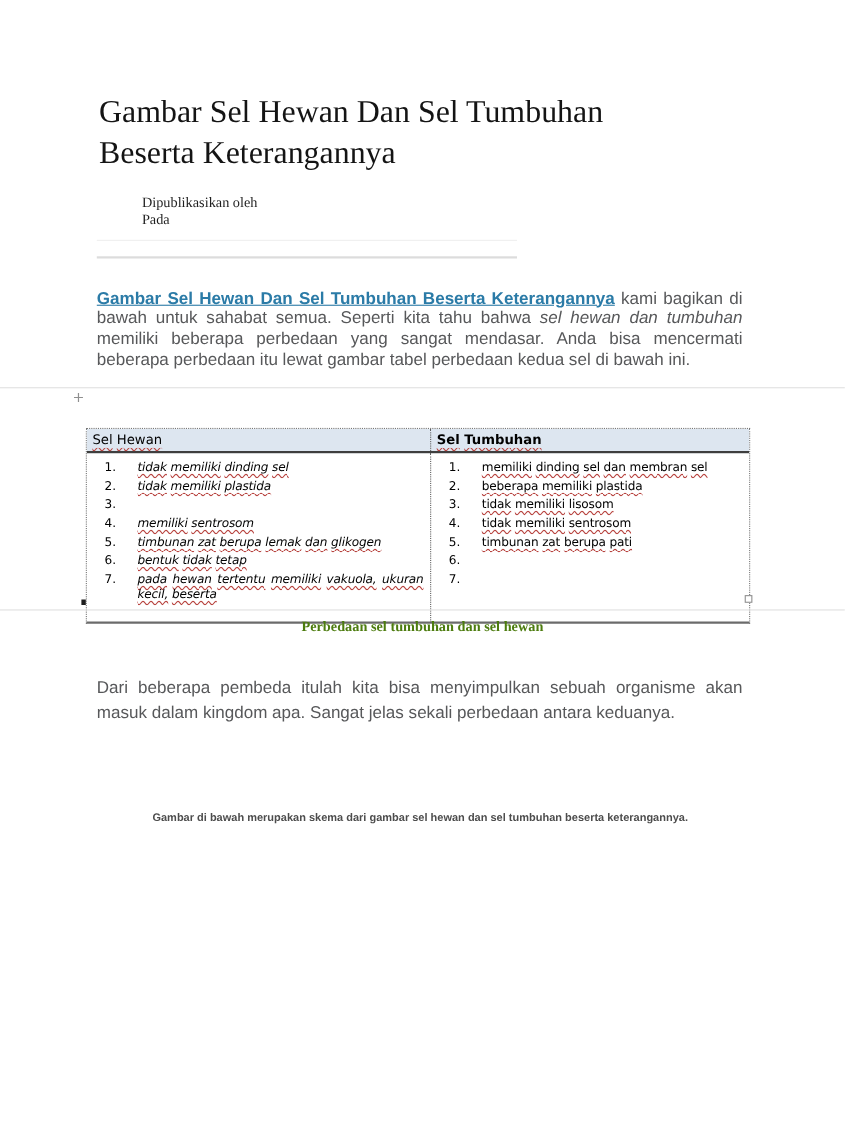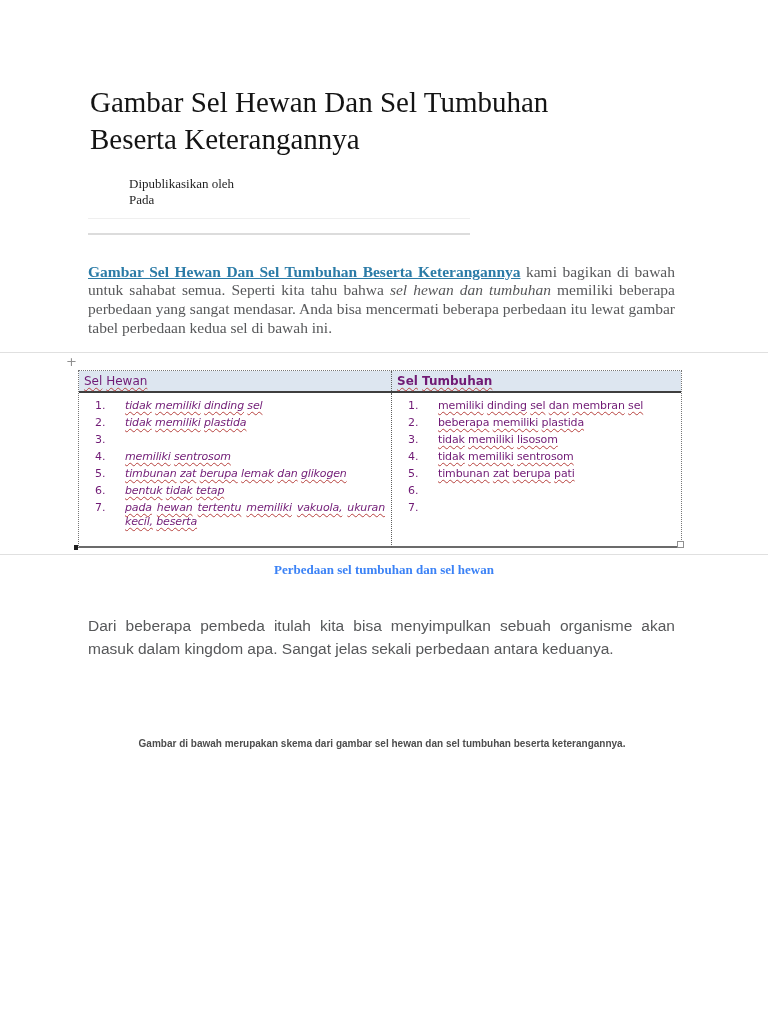--- a/index.html
+++ b/index.html
@@ -23,36 +23,36 @@
   }
 
   
   .rule1{left:88px;top:218px;width:382px;height:1px;background:#efefef;}
   .rule2{left:88px;top:233px;width:382px;height:2px;background:#dcdcdc;}
 
   
   .para{
     color:#57585a;font-size:15.5px;text-align:justify;
   }
-  .para1{left:88px;top:247px;width:587px;line-height:18.8px;font-family:Liberation Serif, serif;}
+  .para1{left:88px;top:247px;width:587px;line-height:18.8px;}
   .intro-link{
     color:#2b7ba7;font-weight:700;text-decoration:underline;cursor:pointer;
   }
   .ital{font-style:italic;}
 
   
   .fig-line{left:0;width:768px;height:1px;background:#e0e0e0;}
   .fig-line.top{top:352px;}
   .fig-line.bottom{top:554px;}
 
   
   .celltable{
-    left:78px;top:370px;width:604px;height:178px;box-sizing:border-box;
+    left:78px;top:389px;width:604px;height:178px;box-sizing:border-box;
     border:1px dotted #767676;border-bottom:2px solid #6b6b6b;
-    font-family:"DejaVu Sans",sans-serif;color:#701a75;background:#fff;
+    font-family:"DejaVu Sans",sans-serif;color:#000000;background:#fff;
   }
   .thead{
     display:flex;height:22px;background:#dde6f0;
     border-bottom:2px solid #3e3e3e;box-sizing:border-box;
   }
   .thcell{box-sizing:border-box;font-size:12px;padding:3px 4px 0 5px;white-space:nowrap;}
   .thcell.left{width:313px;border-right:1px dotted #5f5f5f;}
   .thcell.right{flex:1;}
   .tbody{display:flex;height:154px;box-sizing:border-box;}
   .tcol{box-sizing:border-box;font-size:11px;}
@@ -70,21 +70,21 @@
 
   
   .h-cross{left:66px;top:355px;color:#8f8f8f;font-size:13px;line-height:13px;font-family:"DejaVu Sans",sans-serif;}
   .h-blacksq{left:74px;top:545px;width:4px;height:5px;background:#1d1d1d;}
   .h-whitesq{left:677px;top:541px;width:7px;height:7px;background:#fff;border:1px solid #8f8f8f;box-sizing:border-box;}
 
   
   .caption{
     left:0;top:562px;width:768px;text-align:center;
     font-family:"Liberation Serif",serif;font-weight:700;
-    font-size:13px;color:#3b82f6;
+    font-size:13px;color:#4d7c0f;
   }
 
   
   .para2{left:88px;top:598px;width:587px;line-height:23.2px;}
 
   
   .note{
     left:88px;top:722px;width:588px;text-align:center;
     font-weight:700;font-size:10px;line-height:23px;color:#4d4d4d;
   }

